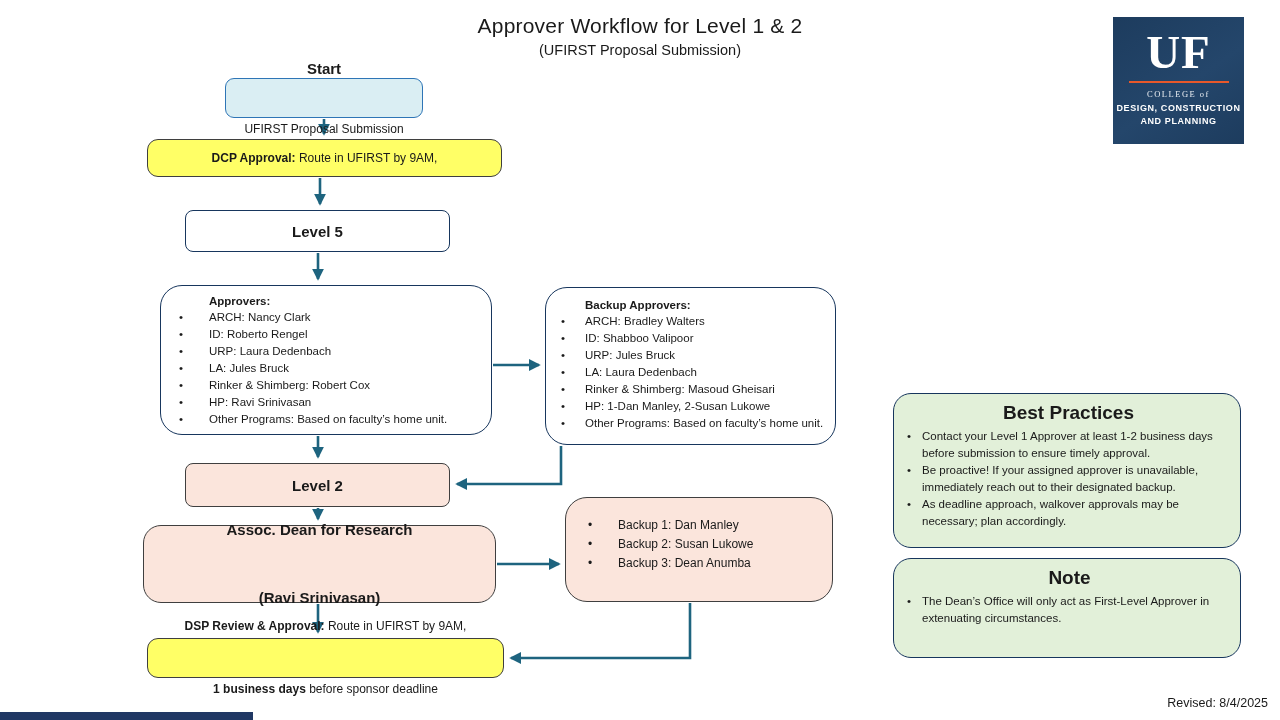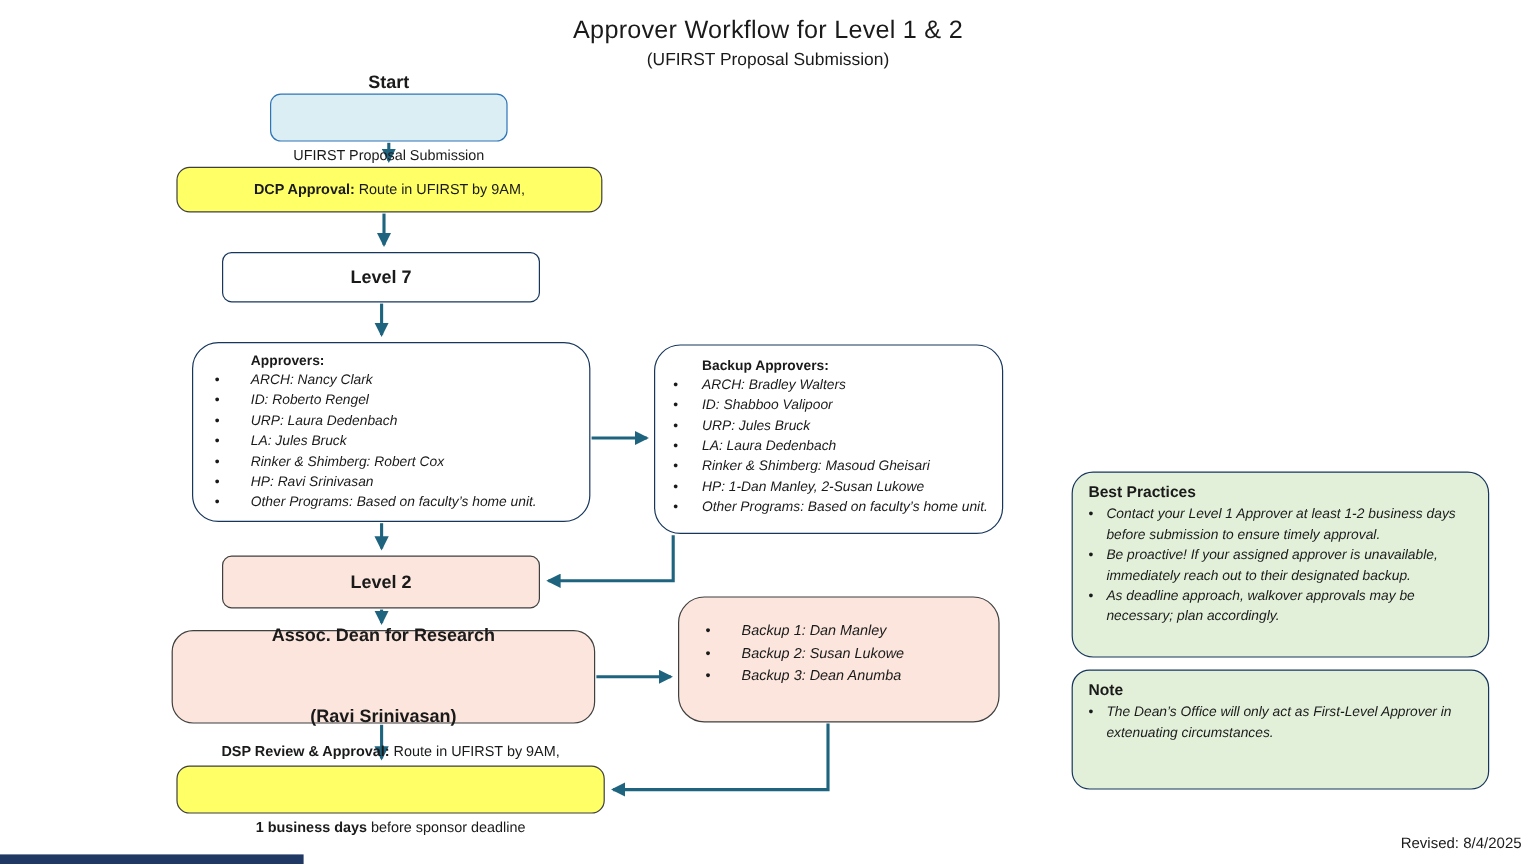--- a/index.html
+++ b/index.html
@@ -48,35 +48,35 @@
     font-size:11.5px;}
   .approvers-box{left:160px;top:285px;width:332px;height:150px;padding:9px 8px 6px 18px;}
   .backup-approvers-box{left:545px;top:287px;width:291px;height:158px;padding:11px 6px 6px 15px;}
   .list-heading{font-weight:700;margin-bottom:2px;}
   .approvers-box .list-heading{margin-left:30px;}
   .backup-approvers-box .list-heading{margin-left:24px;}
   .bullet-row{display:flex;align-items:flex-start;line-height:17px;}
   .bullet{flex:0 0 auto;}
   .approvers-box .bullet{width:30px;}
   .backup-approvers-box .bullet{width:24px;}
-  .bullet-text{flex:1;font-style:italic;}
+  .bullet-text{flex:1;}
 
   .assoc-box{left:143px;top:525px;width:353px;height:78px;background:var(--peach_fill,#fbe5dc);
     border:1.3px solid var(--peach_border,#3f3f3f);border-radius:18px;font-size:15px;font-weight:700;line-height:1.6;}
 
   .dean-backups-box{left:565px;top:497px;width:268px;height:105px;background:var(--peach_fill,#fbe5dc);
     border:1.3px solid var(--peach_border,#3f3f3f);border-radius:22px;font-size:12px;padding:18px 6px 6px 22px;}
   .dean-backups-box .bullet-row{line-height:19px;}
   .dean-backups-box .bullet{width:30px;}
 
   .green-box{background:var(--green_fill,#e2f0d9);border:1.4px solid var(--outline_navy,#17365d);
     border-radius:18px;font-size:11.5px;}
   .best-box{left:893px;top:393px;width:348px;height:155px;padding:8px 10px 6px 13px;box-sizing:border-box;position:absolute;}
-  .note-box{left:893px;top:558px;width:348px;height:100px;padding:8px 8px 6px 13px;box-sizing:border-box;position:absolute;border-radius:15px;}
-  .green-title{font-size:13px;font-weight:700;text-align:left;margin-bottom:4px;}
+  .note-box{left:893px;top:558px;width:348px;height:100px;padding:8px 8px 6px 13px;box-sizing:border-box;position:absolute;}
+  .green-title{font-size:19px;font-weight:700;text-align:center;margin-bottom:4px;}
   .green-box .bullet{width:15px;}
   .green-box .bullet-row{line-height:16.5px;margin-bottom:1px;}
 
   .revised{position:absolute;right:12px;top:696px;font-size:12.5px;}
   .footer-bar{position:absolute;left:0;top:712px;width:253px;height:8px;background:var(--footer_navy,#203864);}
 </style>
 </head>
 <body>
 
 <div class="canvas">
@@ -99,31 +99,40 @@
       <path d="M318 604 L318 632" marker-end="url(#arw)"></path>
       <path d="M690 603 L690 658 L511 658" marker-end="url(#arw)"></path>
     </g>
   </svg>
 
   <div class="title-block">
     <div class="title">Approver Workflow for Level 1 &amp; 2</div>
     <div class="subtitle">(UFIRST Proposal Submission)</div>
   </div>
 
+  <div class="logo">
+    <div class="logo-uf">UF</div>
+    <div class="logo-rule"></div>
+    <div class="logo-college">COLLEGE of</div>
+    <div class="logo-dcp">
+      <div>DESIGN, CONSTRUCTION</div>
+      <div>AND PLANNING</div>
+    </div>
+  </div>
 
   <div class="node centered start-box">
     <div class="start-title">Start</div>
     <div class="start-sub">UFIRST Proposal Submission</div>
   </div>
 
   <div class="node centered yellow-box dcp-box">
     <div><span class="b">DCP Approval:</span><span> Route in UFIRST by 9AM,</span></div>
   </div>
 
-  <div class="node centered level-box level1-box">Level 7</div>
+  <div class="node centered level-box level1-box">Level 5</div>
 
   <div class="node list-box approvers-box">
     <div class="list-heading">Approvers:</div>
     <div>
         <div class="bullet-row">
           <span class="bullet">•</span>
           <span class="bullet-text">ARCH: Nancy Clark</span>
         </div>
         <div class="bullet-row">
           <span class="bullet">•</span>

